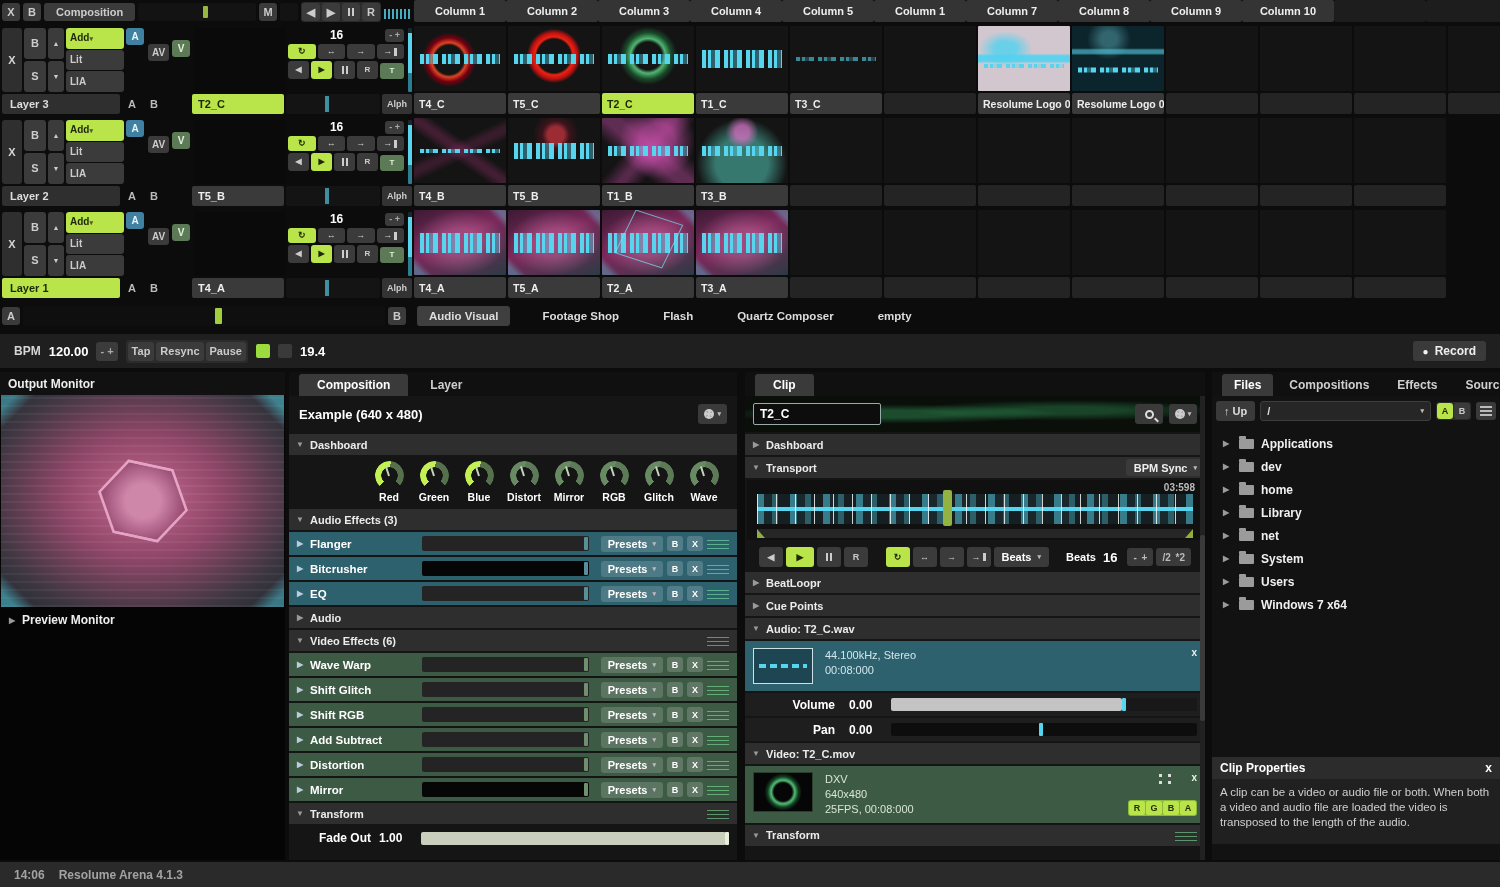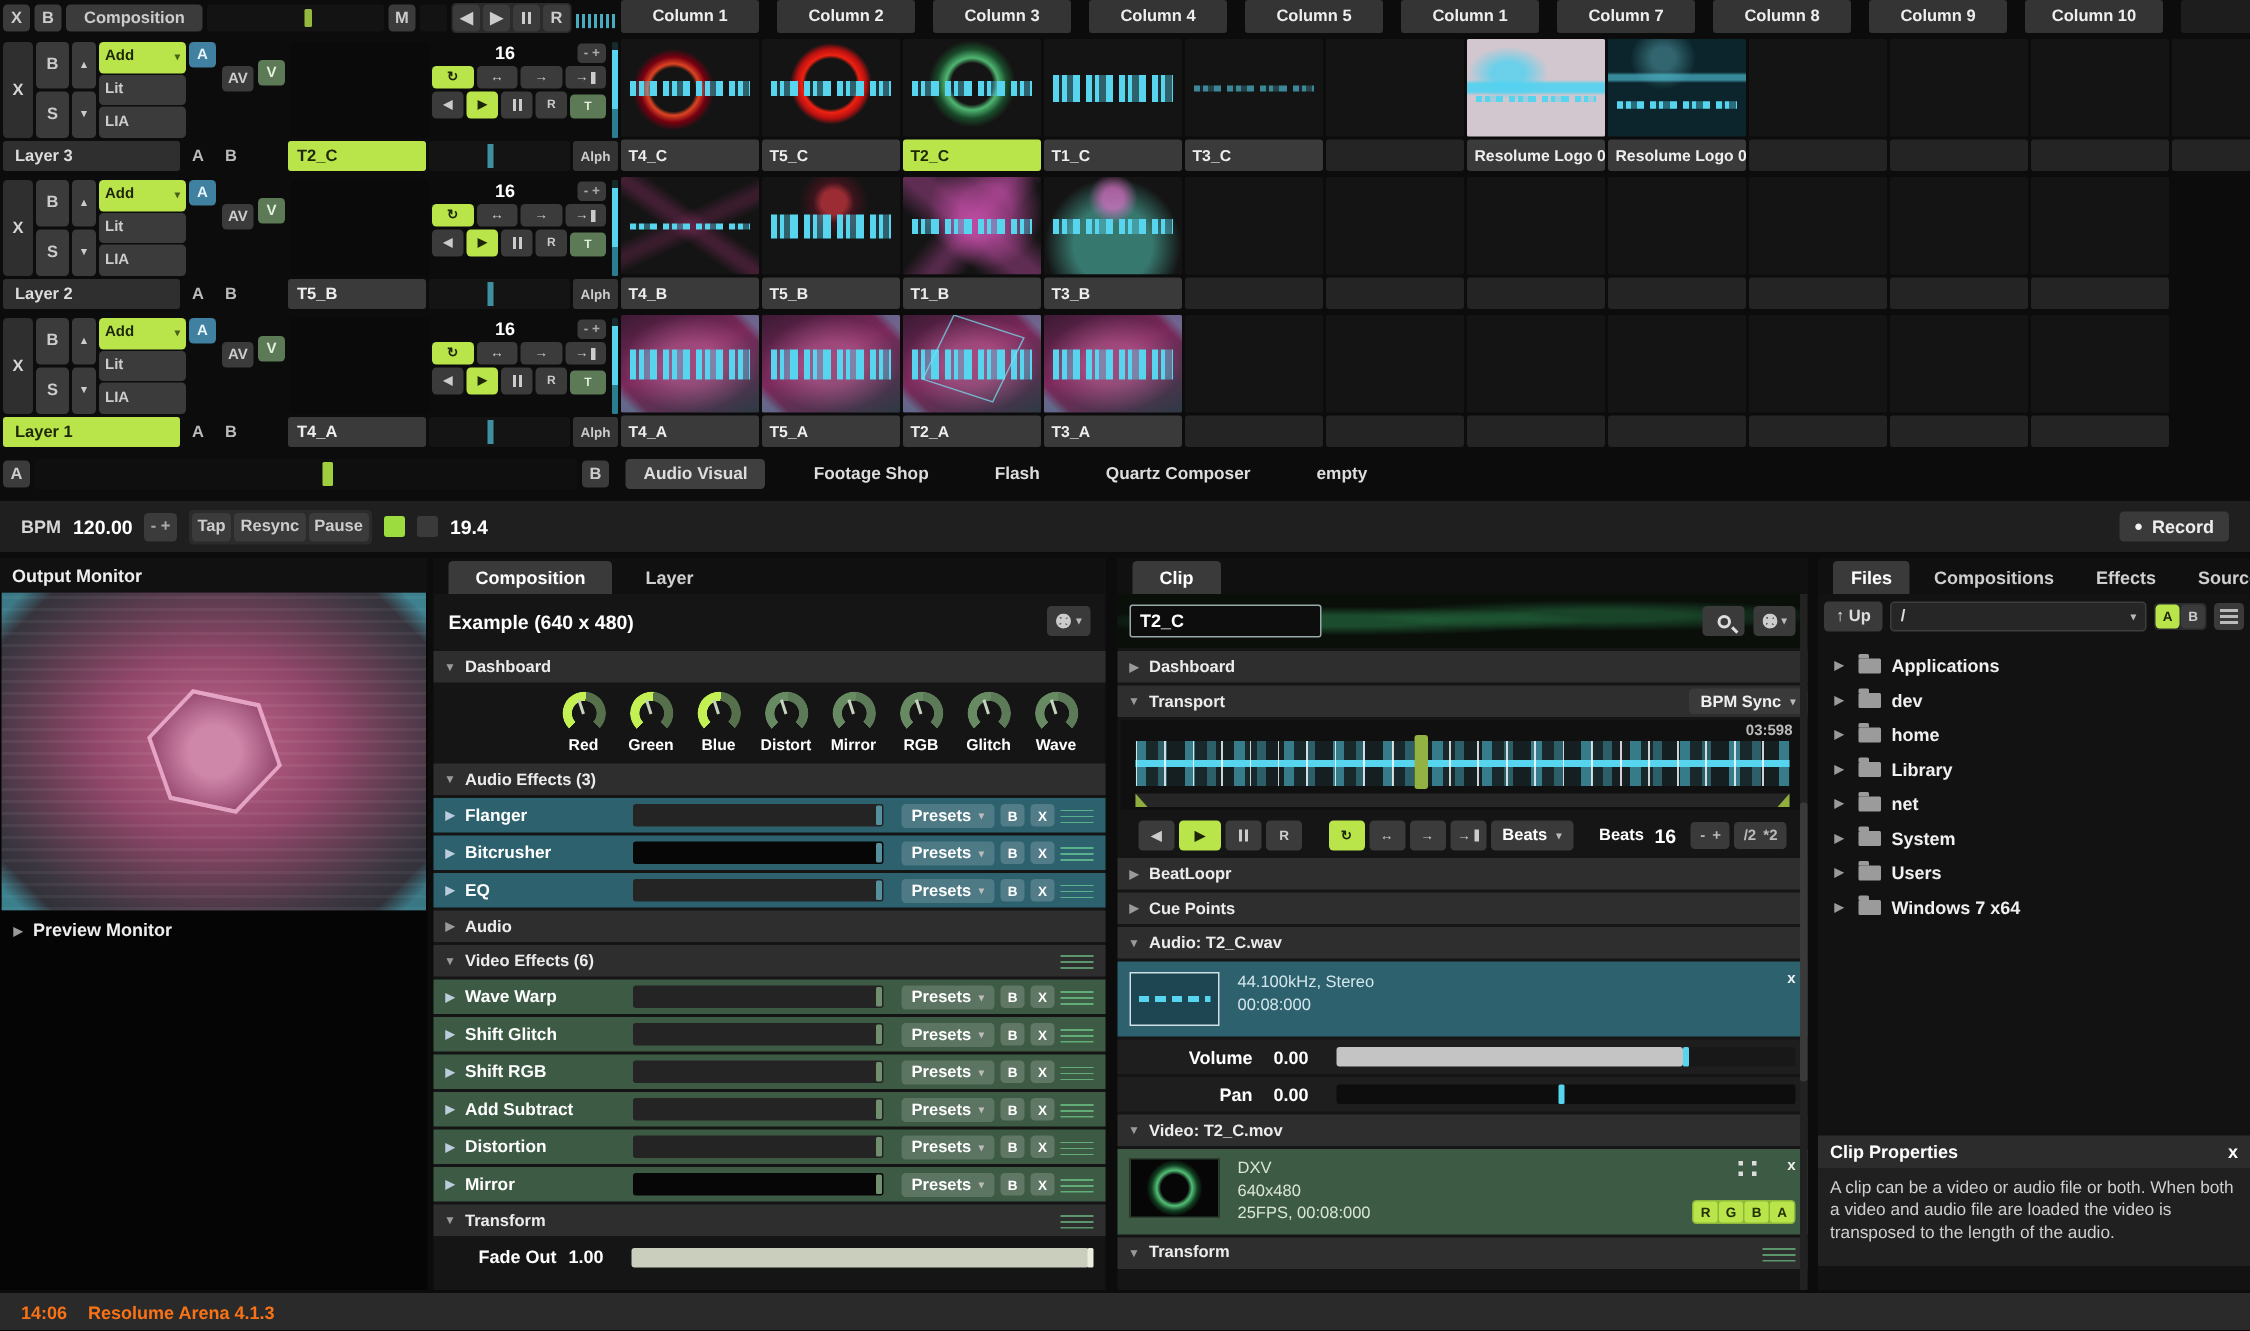--- a/index.html
+++ b/index.html
@@ -32,21 +32,21 @@
     -webkit-mask:linear-gradient(180deg,transparent 0 30%,#000 30%);mask:linear-gradient(180deg,transparent 0 30%,#000 30%)}
 
   .layer-block{position:relative;height:88px;margin-top:4px}
   .lc{display:flex;gap:2px;height:64px;padding-left:2px}
   .xbtn{width:20px;height:100%;display:flex;align-items:center;justify-content:center;background:#2f2f2f;border-radius:3px}
   .bs-col,.ud-col{display:flex;flex-direction:column;gap:2px;width:22px}
   .bs-col .chip{flex:1}
   .ud-col{width:16px}
   .ud-col .chip{flex:1;font-size:7px;min-width:14px;padding:0}
   .blend-col{display:flex;flex-direction:column;gap:1px;width:58px}
-  .blend-col .chip{justify-content:space-between;font-size:10px;height:32px}
+  .blend-col .chip{justify-content:flex-start;font-size:10px;height:32px}
   .blend-col .caret{font-size:7px;color:inherit;opacity:.7}
   .av-col{position:relative;width:66px}
   .av-col .chip{position:absolute;font-size:10px;height:17px}
   .av-col .a{left:0;top:0}
   .av-col .av{left:22px;top:16px}
   .av-col .v{left:46px;top:12px}
   .thumb-col{width:92px;height:64px;background:#0a0a0a;border-radius:1px;overflow:hidden;position:relative}
   .beat-col{flex:1;display:flex;flex-direction:column;gap:2px;padding-right:8px}
   .beat-r1{display:flex;align-items:center}
   .beat-val{flex:1;text-align:center;color:#fff;font-size:12px}
@@ -65,21 +65,21 @@
   .ab{width:20px}
   .ab .chip{width:100%;height:100%;background:transparent;color:#bbb}
   .lclip{width:92px;margin-left:26px;display:flex;align-items:center;padding-left:6px;background:#3a3a3a;border-radius:2px;color:#eee}
   .lclip[data-active="true"]{background:var(--lime);color:#1d2706}
   .lprog{flex:1;position:relative;background:#141414;border-radius:2px}
   .lprog .tick{position:absolute;left:42%;top:2px;bottom:2px;width:4px;background:#3e8fa0}
   .lalph{width:30px;display:flex;align-items:center;justify-content:center;background:#333;border-radius:2px;font-size:9px;color:#ccc}
 
   
   .grid{position:absolute;left:414px;top:0;right:0}
-  .col-headers{display:flex;gap:12px;height:22px;margin-bottom:2px}
+  .col-headers{display:flex;gap:0;height:22px;margin-bottom:2px}
   .col-h{width:92px;flex:0 0 92px;display:flex;align-items:center;justify-content:center;background:#343434;border-radius:2px;color:#eee}
   .col-h:empty{background:#1d1d1d}
   .clip-row{display:flex;gap:2px;height:88px;margin-top:4px}
   .clip-cell{width:92px;flex:0 0 92px;display:flex;flex-direction:column}
   .thumb{position:relative;width:100%;height:65px;background:#141414;overflow:hidden;border-radius:1px}
   .clip-label{height:21px;margin-top:2px;display:flex;align-items:center;padding-left:5px;border-radius:2px;
               background:#3a3a3a;color:#eee;font-size:10.5px;white-space:nowrap;overflow:hidden}
   .clip-label:empty{background:#242424}
   .clip-label[data-active="true"]{background:var(--lime);color:#1d2706}
   .wf{display:none;position:absolute;left:6%;right:6%;top:50%;height:10px;transform:translateY(-50%);
@@ -275,21 +275,21 @@
      background:repeating-linear-gradient(0deg,#bbb 0 2px,transparent 2px 4px)}
   .ftree{padding:6px 0}
   .file-row{display:flex;align-items:center;gap:7px;height:23px;padding-left:8px;color:#f0f0f0;font-size:12px}
   .folder-icon{position:relative;width:15px;height:10px;background:#9b9b9b;border-radius:1px}
   .folder-icon::before{content:"";position:absolute;left:0;top:-3px;width:7px;height:3px;background:#9b9b9b;border-radius:1px 1px 0 0}
   .clip-props{position:absolute;left:0;right:0;top:385px}
   .cp-hdr{height:22px;display:flex;align-items:center;background:#2c2c2c;padding:0 8px;color:#fff;font-size:12px}
   .cp-hdr .sp{flex:1}
   .cp-body{background:#202020;padding:6px 8px 14px;color:#cfcfcf;font-weight:normal;font-size:11.5px;line-height:1.3}
 
-  .status-bar{position:absolute;left:0;right:0;bottom:0;height:25px;background:#2a2a2a;display:flex;align-items:center;gap:14px;padding:0 14px;color:#f97316;font-size:12px}
+  .status-bar{position:absolute;left:0;right:0;bottom:0;height:25px;background:#2a2a2a;display:flex;align-items:center;gap:14px;padding:0 14px;color:#a3a3a3;font-size:12px}
 </style>
 </head>
 <body>
 
 <div id="app">
 
   <div class="top">
 
     <div class="rack">
       <div class="rack-header">

